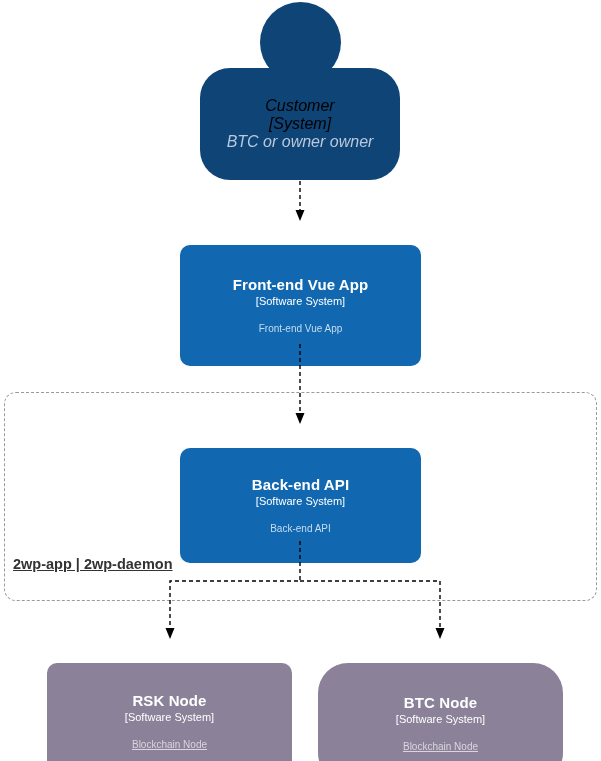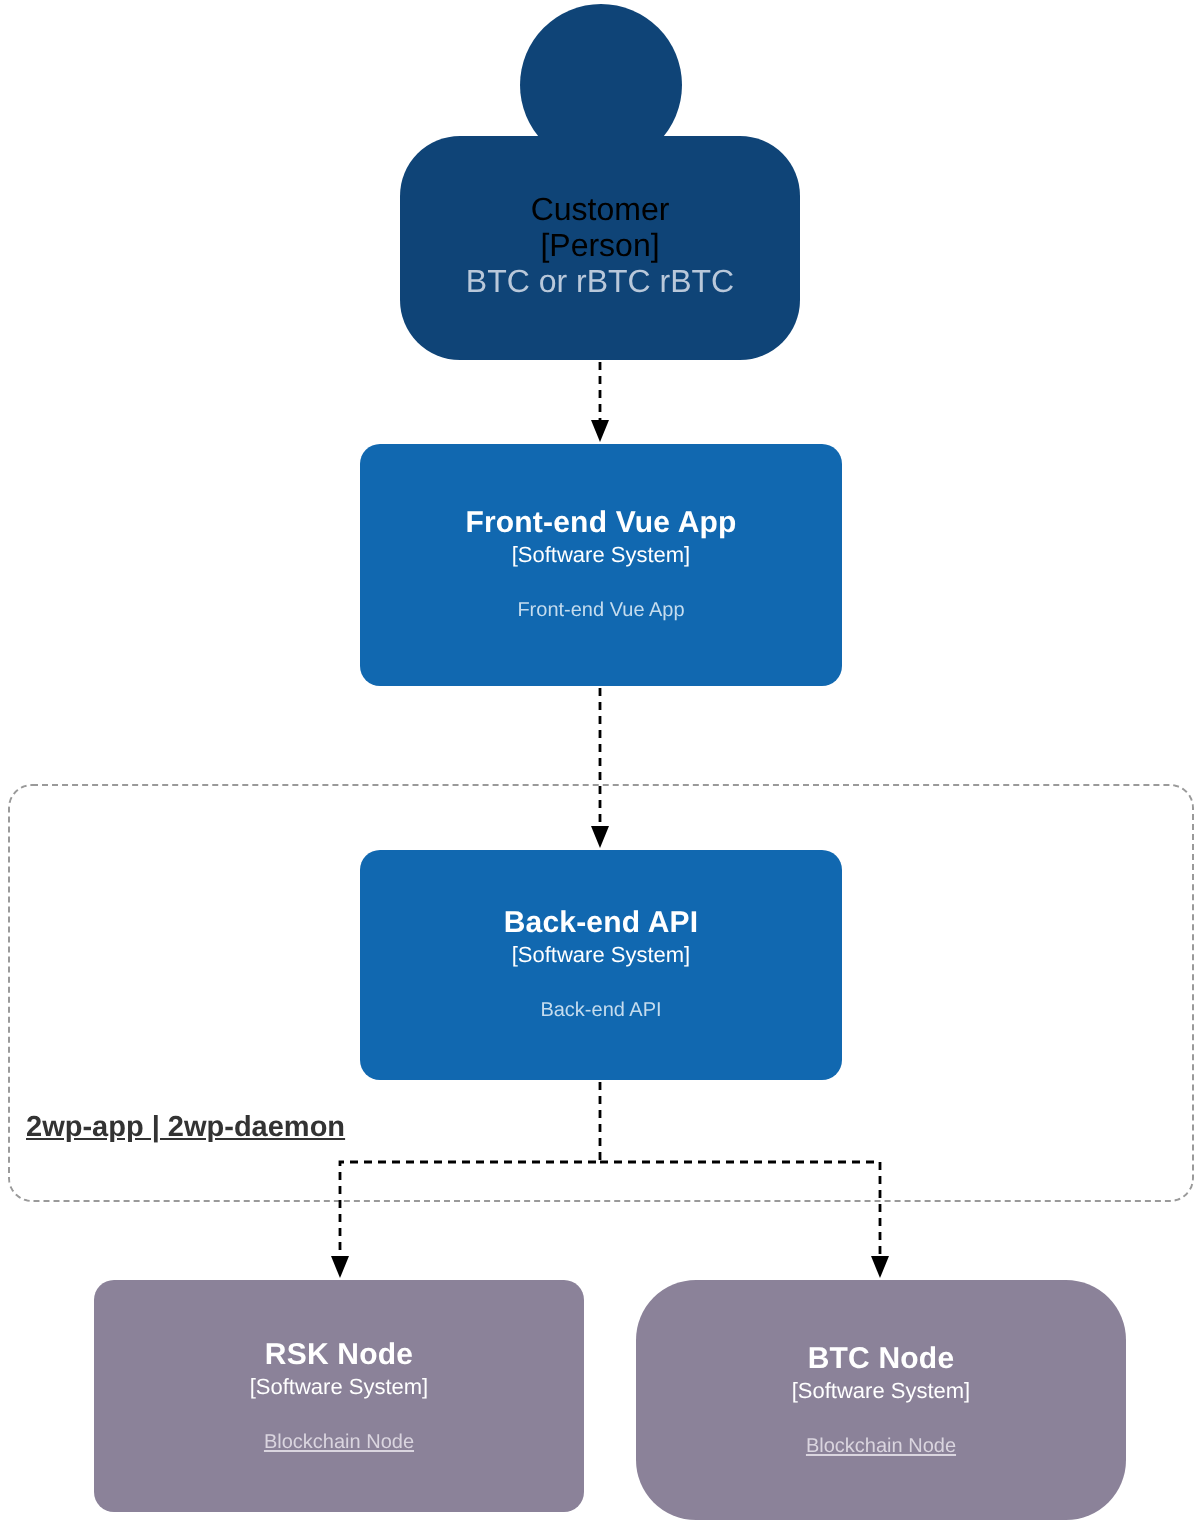--- a/index.html
+++ b/index.html
@@ -21,20 +21,21 @@
   
   .node {
     position: absolute;
     box-sizing: border-box;
     display: flex;
     flex-direction: column;
     align-items: center;
     justify-content: center;
     text-align: center;
     padding: 0 10px;
+    margin-top: 23px;
   }
   .node .title {
     font-weight: bold;
     font-size: 15px;
     line-height: 18px;
     color: #ffffff;
     letter-spacing: .1px;
   }
   .node .tech {
     font-size: 11px;
@@ -120,24 +121,24 @@
   }
   .conn polygon { fill: #000000; stroke: none; }
 </style>
 </head>
 <body>
 
 <div id="canvas">
 
   <div class="person-head" style="left:260px; top:2px; width:81px; height:81px;"></div>
 
-  <div class="person-body" style="left:200px; top:68px; width:200px; height:112px;">
+  <div class="person-body" style="left:200px; top:68px; width:200px; height:112px;font-style:italic;">
     <div class="title">Customer</div>
-    <div class="tech">[Person]</div>
-    <div class="desc">BTC or rBTC rBTC</div>
+    <div class="tech">[System]</div>
+    <div class="desc">BTC or owner owner</div>
   </div>
 
   <svg class="conn" style="left:0; top:0; width:601px; height:761px;">
     <line x1="300" y1="181" x2="300" y2="212"></line>
     <polygon points="300,221 295.5,210 304.5,210"></polygon>
   </svg>
 
   <div class="node sys" style="left:180px; top:222px; width:241px; height:121px;">
     <div class="title">Front-end Vue App</div>
     <div class="tech">[Software System]</div>

